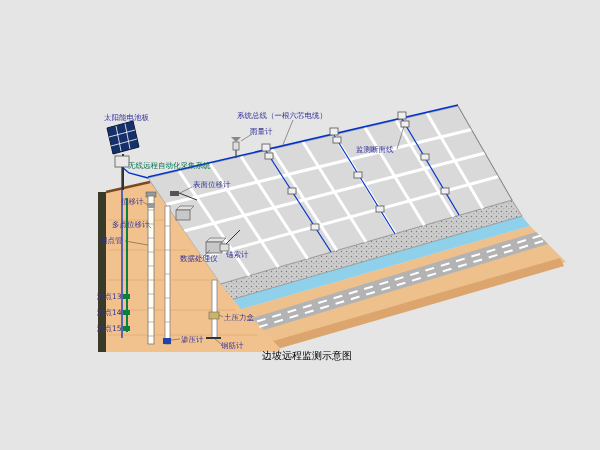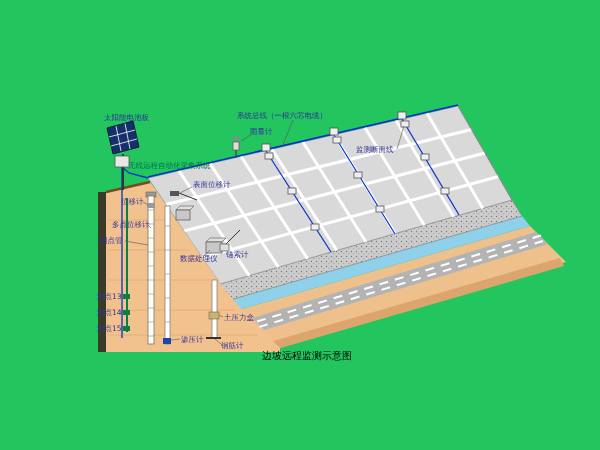--- a/index.html
+++ b/index.html
@@ -1,16 +1,16 @@
 <!DOCTYPE html>
 <html><head>
 <meta charset="utf-8">
 <style>
   html,body{margin:0;padding:0;background:#fff;}
-  .page{position:relative;width:600px;height:450px;background:#22c55e;overflow:hidden;
+  .page{position:relative;width:600px;height:450px;background:#e5e5e5;overflow:hidden;
         font-family:"DejaVu Sans","Liberation Sans",sans-serif;}
   svg{position:absolute;left:0;top:0;}
   .lbl{fill:#333399;font-size:7.5px;font-family:"DejaVu Sans","Liberation Sans",sans-serif;}
   .lbl-green{fill:#007050;font-size:7.5px;font-family:"DejaVu Sans","Liberation Sans",sans-serif;}
   .title-txt{fill:#000000;font-size:10px;font-family:"DejaVu Sans","Liberation Sans",sans-serif;}
   .grid{stroke:#ffffff;stroke-width:3;}
   .leader{stroke:#555555;stroke-width:0.6;}
   .sensor{fill:#efefef;stroke:#555555;stroke-width:0.8;}
 </style>
 </head>

